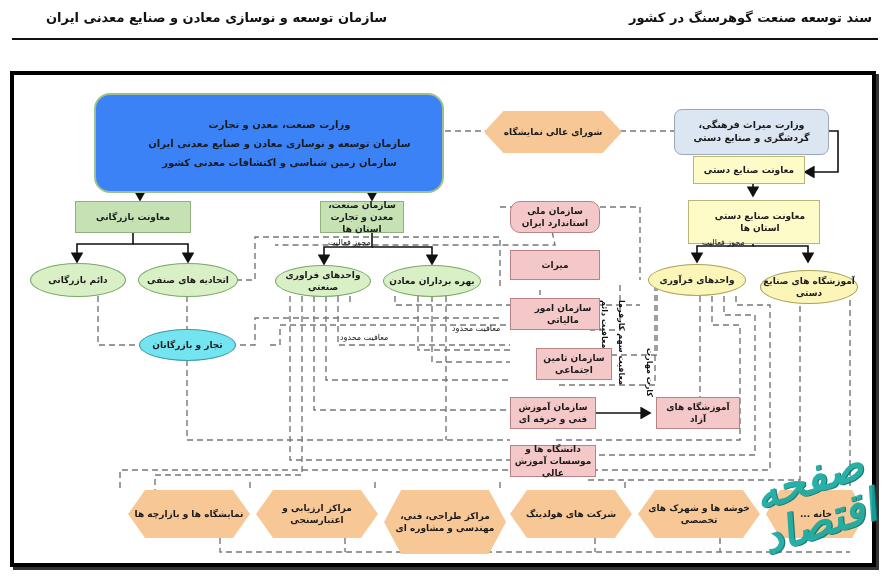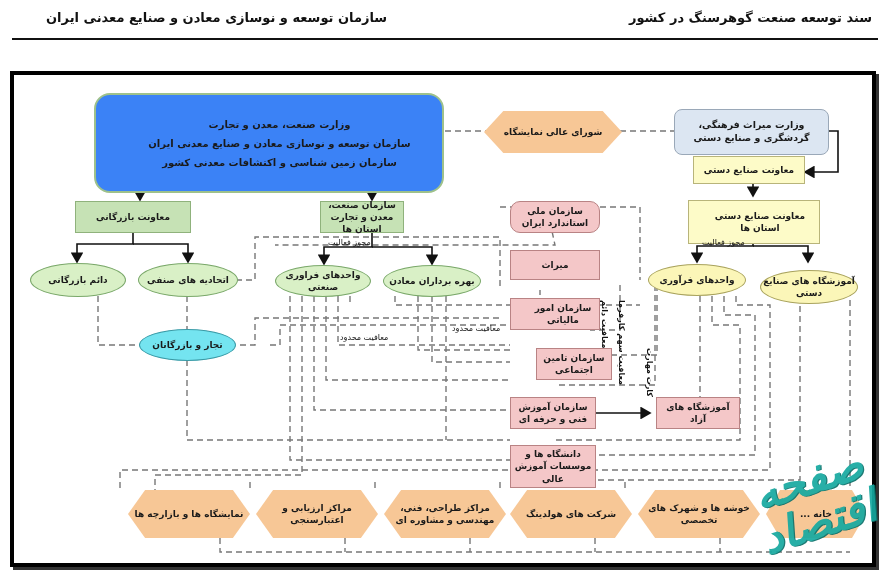--- a/index.html
+++ b/index.html
@@ -136,28 +136,28 @@
 <div class="node ell-green" style="left:383px; top:265px; width:98px; height:32px;">بهره برداران معادن</div>
 <div class="node rect-pink" style="left:510px; top:250px; width:90px; height:30px;">میراث</div>
 <div class="node ell-yellow" style="left:648px; top:264px; width:98px; height:32px;">واحدهای فرآوری</div>
 <div class="node ell-yellow" style="left:760px; top:270px; width:98px; height:34px;text-align:center;">آموزشگاه های صنایع دستی</div>
 
 <div class="node ell-cyan" style="left:139px; top:329px; width:97px; height:32px;">تجار و بازرگانان</div>
 <div class="node rect-pink" style="left:510px; top:298px; width:90px; height:32px;padding-left:16px;">سازمان امور مالیاتی</div>
 <div class="node rect-pink" style="left:496px; top:348px; width:76px; height:32px;margin-left:40px;">سازمان تامین اجتماعی</div>
 <div class="node rect-pink" style="left:510px; top:397px; width:86px; height:32px;">سازمان آموزش فنی و حرفه ای</div>
 <div class="node rect-pink" style="left:656px; top:397px; width:84px; height:32px;">آموزشگاه های آزاد</div>
-<div class="node rect-pink" style="left:510px; top:445px; width:86px; height:43px;">دانشگاه ها و موسسات آموزش عالی</div>
+<div class="node rect-pink" style="left:510px; top:445px; width:86px; height:32px;">دانشگاه ها و موسسات آموزش عالی</div>
 
 <div class="lbl" style="left:340px; top:333px;">معافیت محدود</div>
 <div class="lbl" style="left:452px; top:324px;">معافیت محدود</div>
 <div class="vlbl" style="left:600px; top:300px;">معافیت دائم</div>
 <div class="vlbl" style="left:617px; top:300px;">معافیت سهم کارفرما</div>
 <div class="vlbl" style="left:645px; top:348px;">کارت مهارت</div>
 
 <div class="node hex" style="left:128px; top:490px; width:122px; height:48px;">نمایشگاه ها و بازارچه ها</div>
 <div class="node hex" style="left:256px; top:490px; width:122px; height:48px;">مراکز ارزیابی و اعتبارسنجی</div>
-<div class="node hex" style="left:384px; top:490px; width:122px; height:48px;">مراکز طراحی، فنی، مهندسی و مشاوره ای</div>
+<div class="node hex" style="left:384px; top:490px; width:122px; height:64px;">مراکز طراحی، فنی، مهندسی و مشاوره ای</div>
 <div class="node hex" style="left:510px; top:490px; width:122px; height:48px;">شرکت های هولدینگ</div>
 <div class="node hex" style="left:638px; top:490px; width:122px; height:48px;">خوشه ها و شهرک های تخصصی</div>
 <div class="node hex" style="left:766px; top:490px; width:100px; height:48px;">خانه ...</div>
 
 <div class="watermark">صفحه اقتصاد</div>
 
 </body></html>

